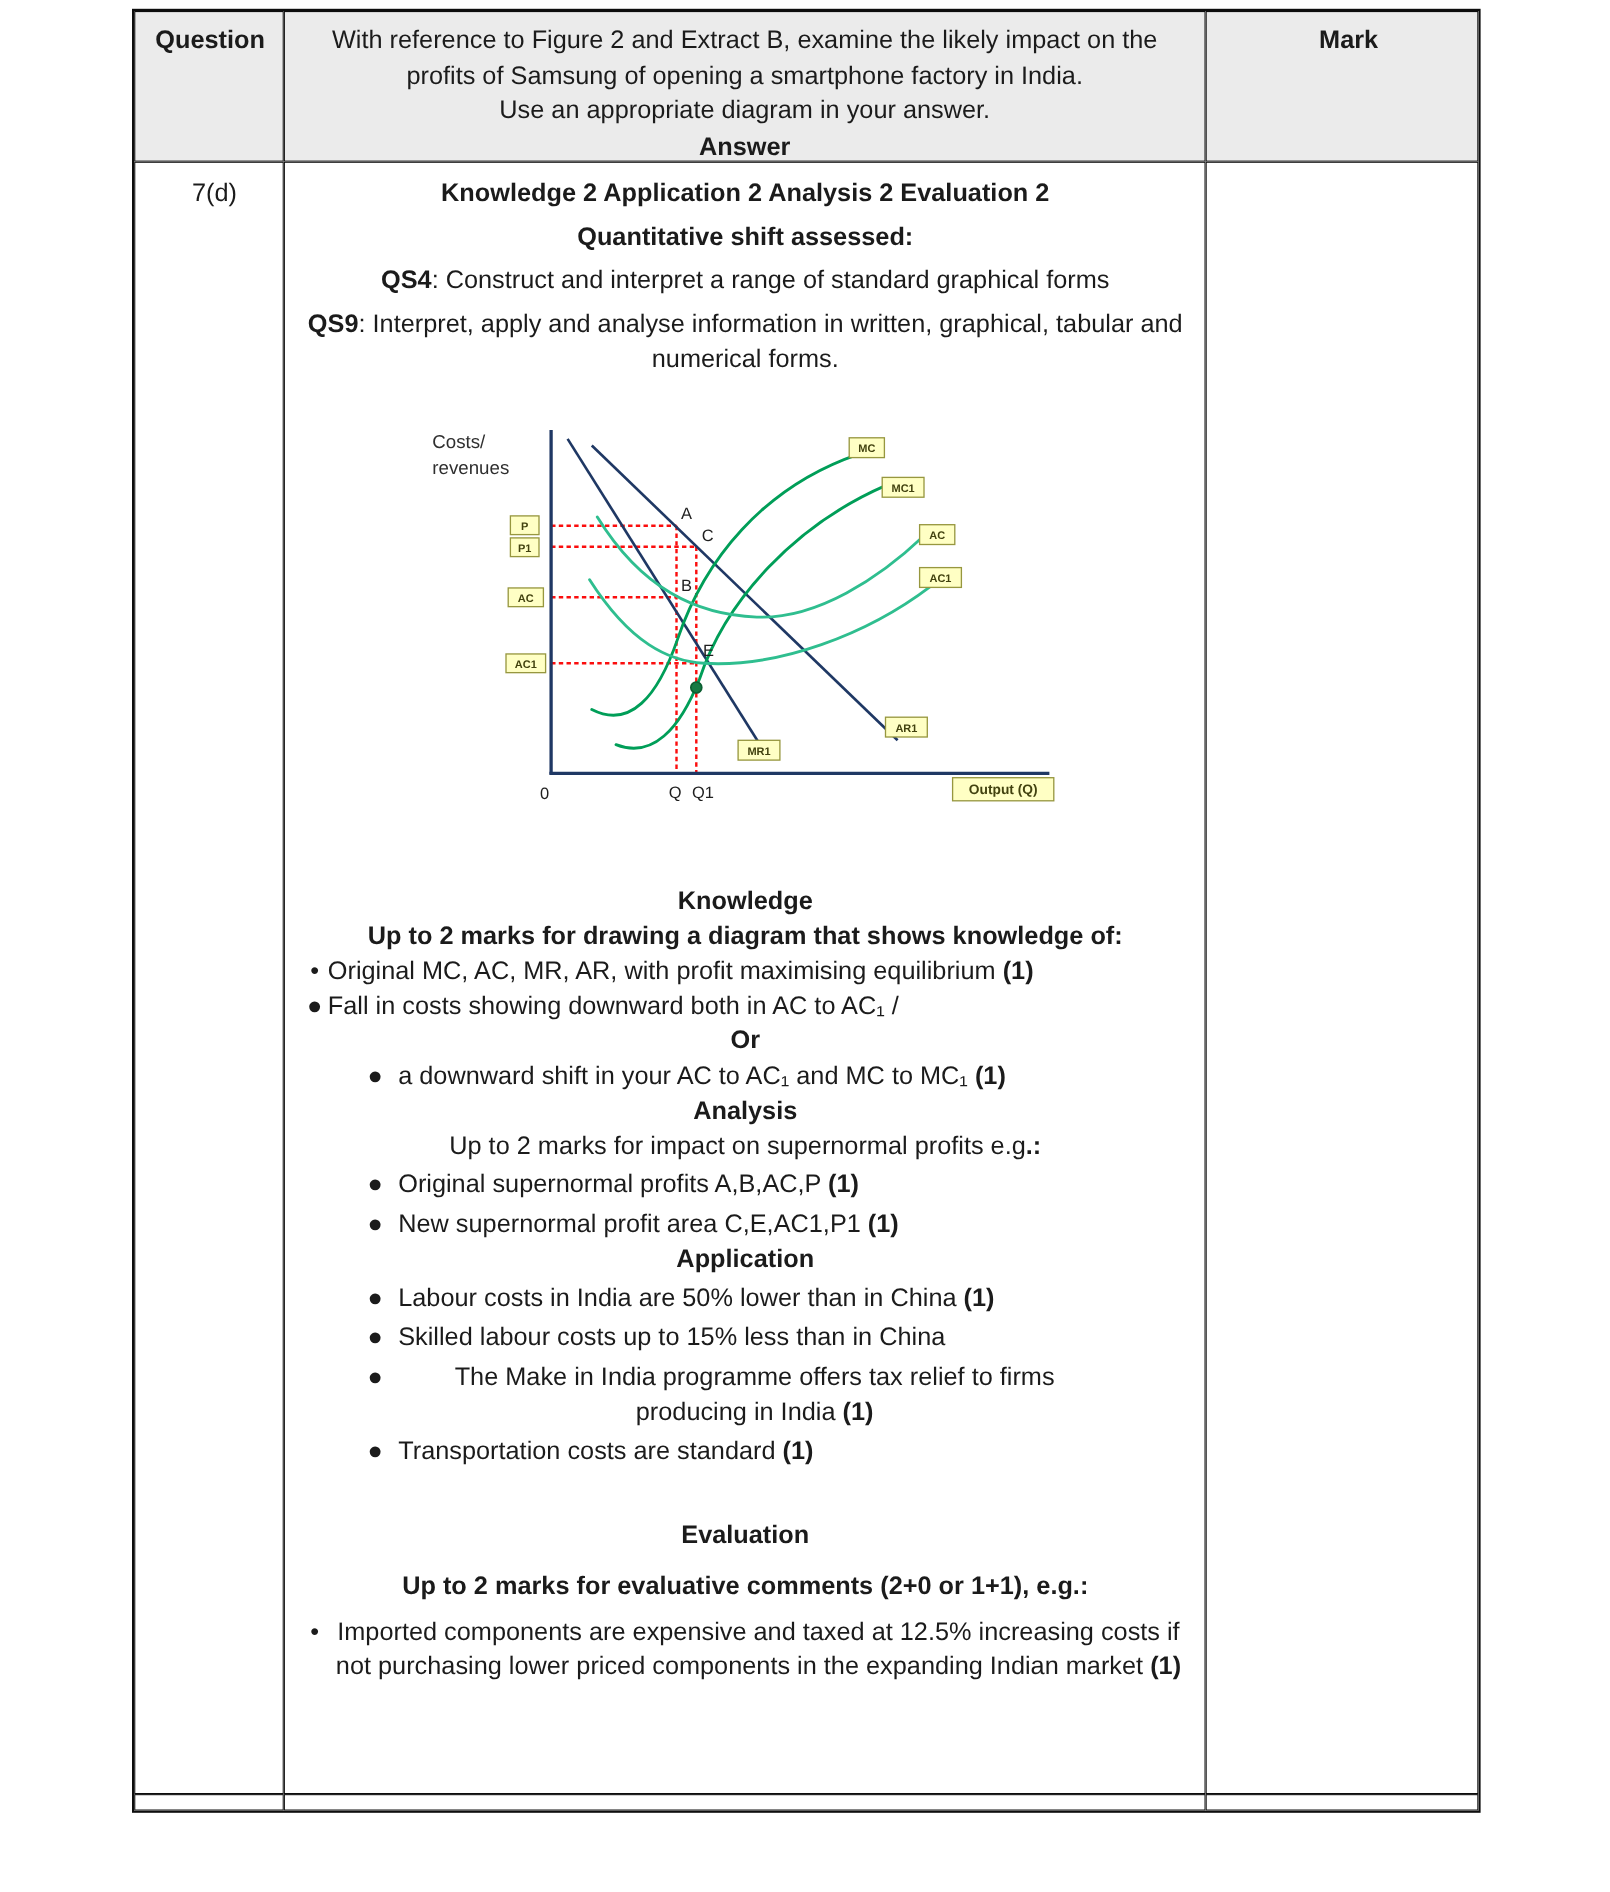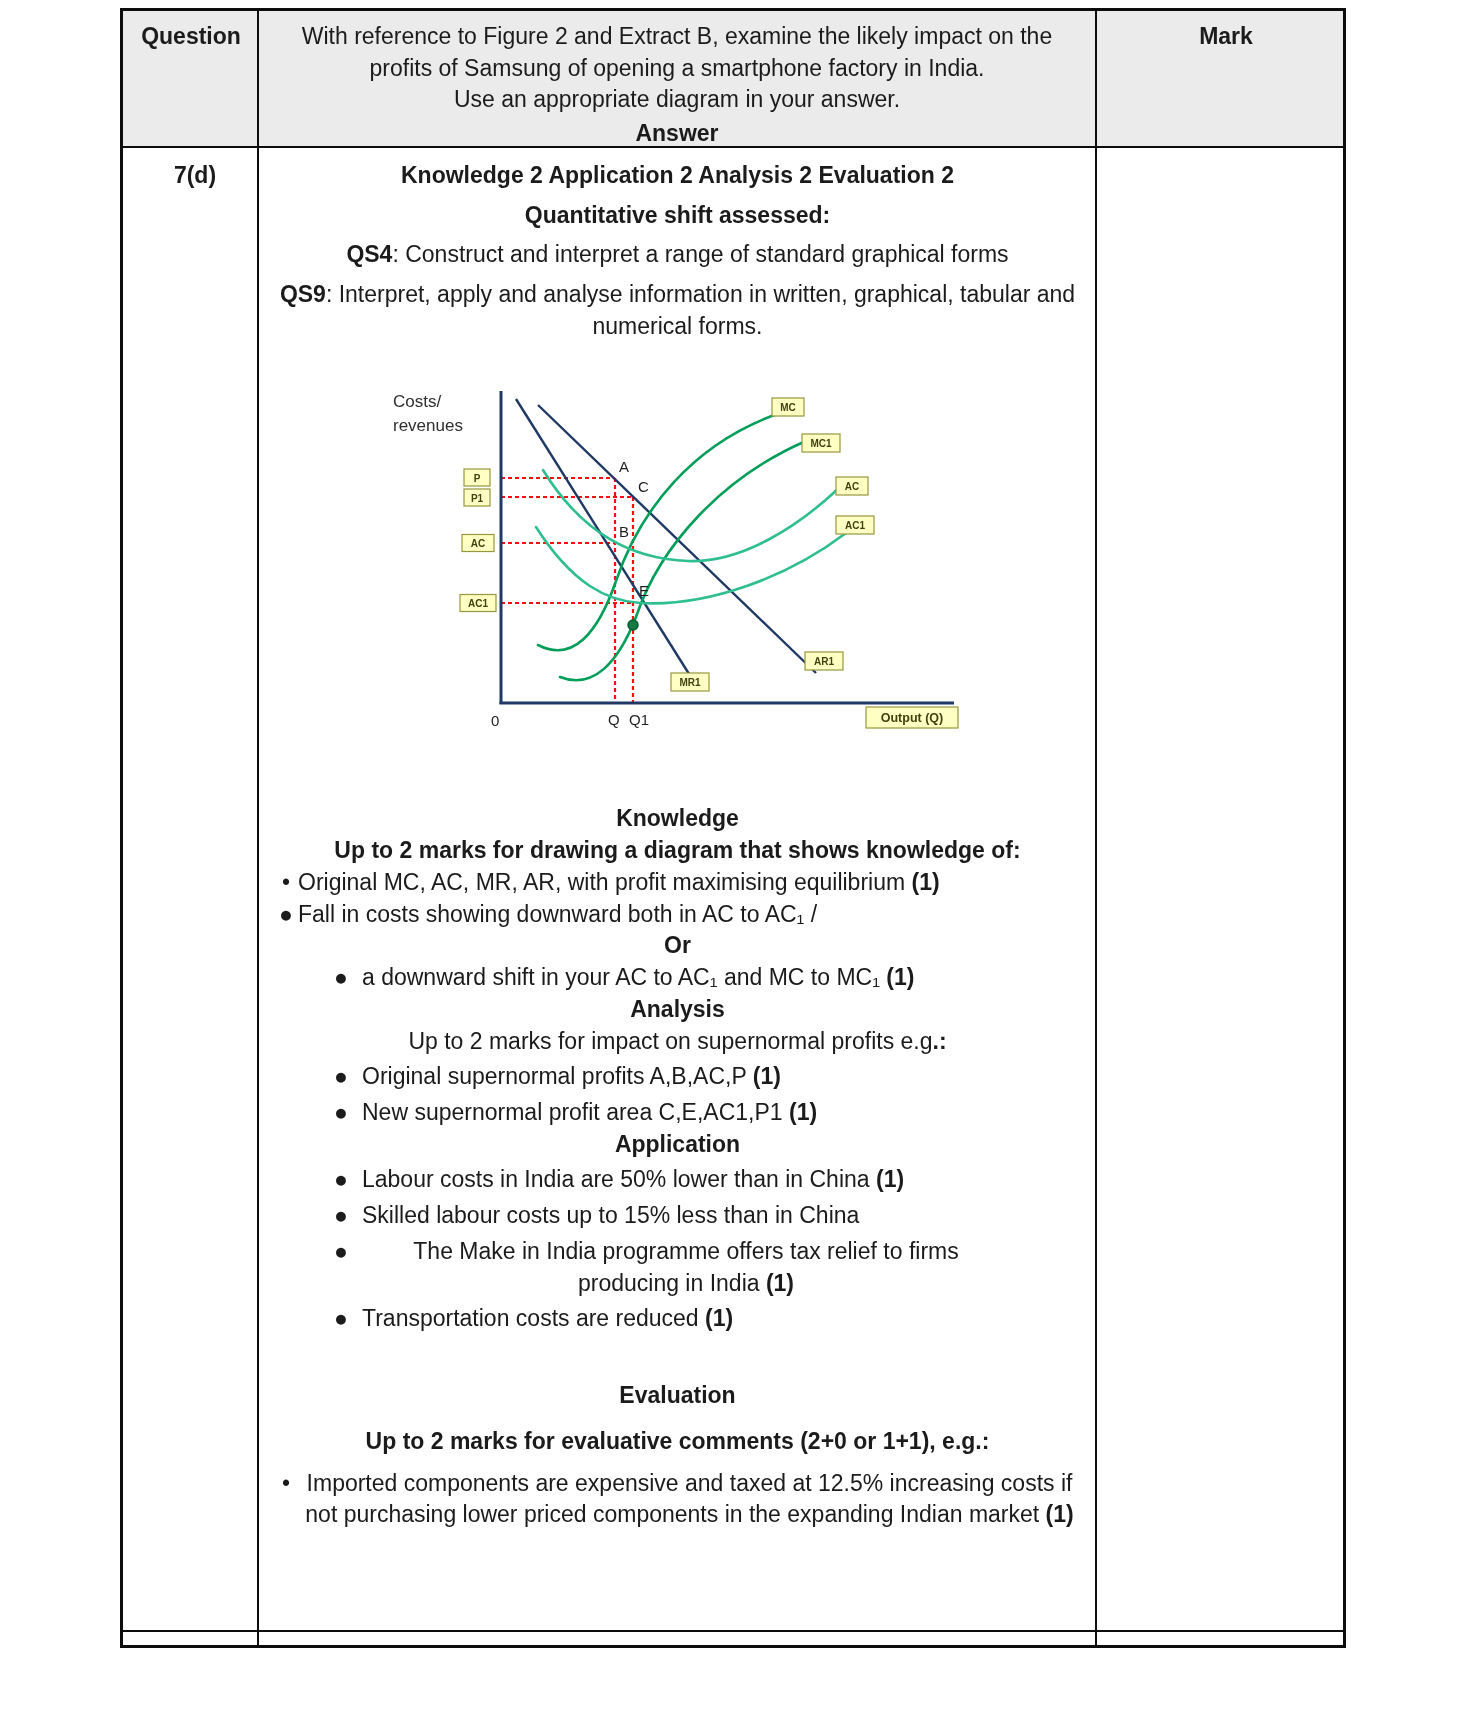--- a/index.html
+++ b/index.html
@@ -7,21 +7,21 @@
   body { width:1464px; height:1720px; font-family:"Liberation Sans",sans-serif; color:#1b1b1b; }
   .page { position:relative; width:1464px; height:1720px; overflow:hidden; background:#fff; }
   .mstable { position:absolute; left:120px; top:8px; width:1226px; height:1640px;
              display:grid; grid-template-columns:136px 1fr 248px; grid-template-rows:137px 1fr 15px;
              border:2px solid #0d0d0d; background:#fff;text-align:center; }
   .cell { border:1px solid #0d0d0d; font-size:23px; line-height:1.38; overflow:hidden; background:#fff; }
   .hd { background:#ebebeb; }
   .c-qlabel { padding:10px 8px 0 10px; font-weight:bold; }
   .c-qtext  { padding:10px 14px 0 14px; }
   .c-mhead  { padding:10px 0 0 12px; font-weight:bold; }
-  .c-num    { padding:12px 0 0 10px; font-weight:bold; }
+  .c-num    { padding:12px 0 0 10px; font-weight:normal; }
   .c-body   { padding:12px 14px 0 15px; }
   p { margin:0; }
   .bold { font-weight:bold; }
   .mt4 { margin-top:4px; }
   .mt8 { margin-top:8px; }
   .mt10 { margin-top:10px; }
   .mt14 { margin-top:14px; }
   .mt45 { margin-top:45px; }
   .answer-label { font-weight:bold; margin-top:2px; }
   .bullet-f { display:flex; }
@@ -171,21 +171,21 @@
       <div class="bullet-i mt4">
         <span class="dot">●</span>
         <span class="txt"><span>Skilled labour costs up to 15% less than in China</span><span class="bold"></span></span>
       </div>
       <div class="bullet-i mt4">
         <span class="dot">●</span>
         <span class="txt"><span>The Make in India programme offers tax relief to firms producing in India </span><span class="bold">(1)</span></span>
       </div>
       <div class="bullet-i mt4">
         <span class="dot">●</span>
-        <span class="txt"><span>Transportation costs are reduced </span><span class="bold">(1)</span></span>
+        <span class="txt"><span>Transportation costs are standard </span><span class="bold">(1)</span></span>
       </div>
 
       <p class="bold mt45">Evaluation</p>
       <p class="bold mt14">Up to 2 marks for evaluative comments (2+0 or 1+1), e.g.:</p>
       <div class="bullet-f mt10">
         <span class="dot">•</span>
         <span><span>Imported components are expensive and taxed at 12.5% increasing costs if not purchasing lower priced components in the expanding Indian market </span><span class="bold">(1)</span></span>
       </div>
 
     </div>

